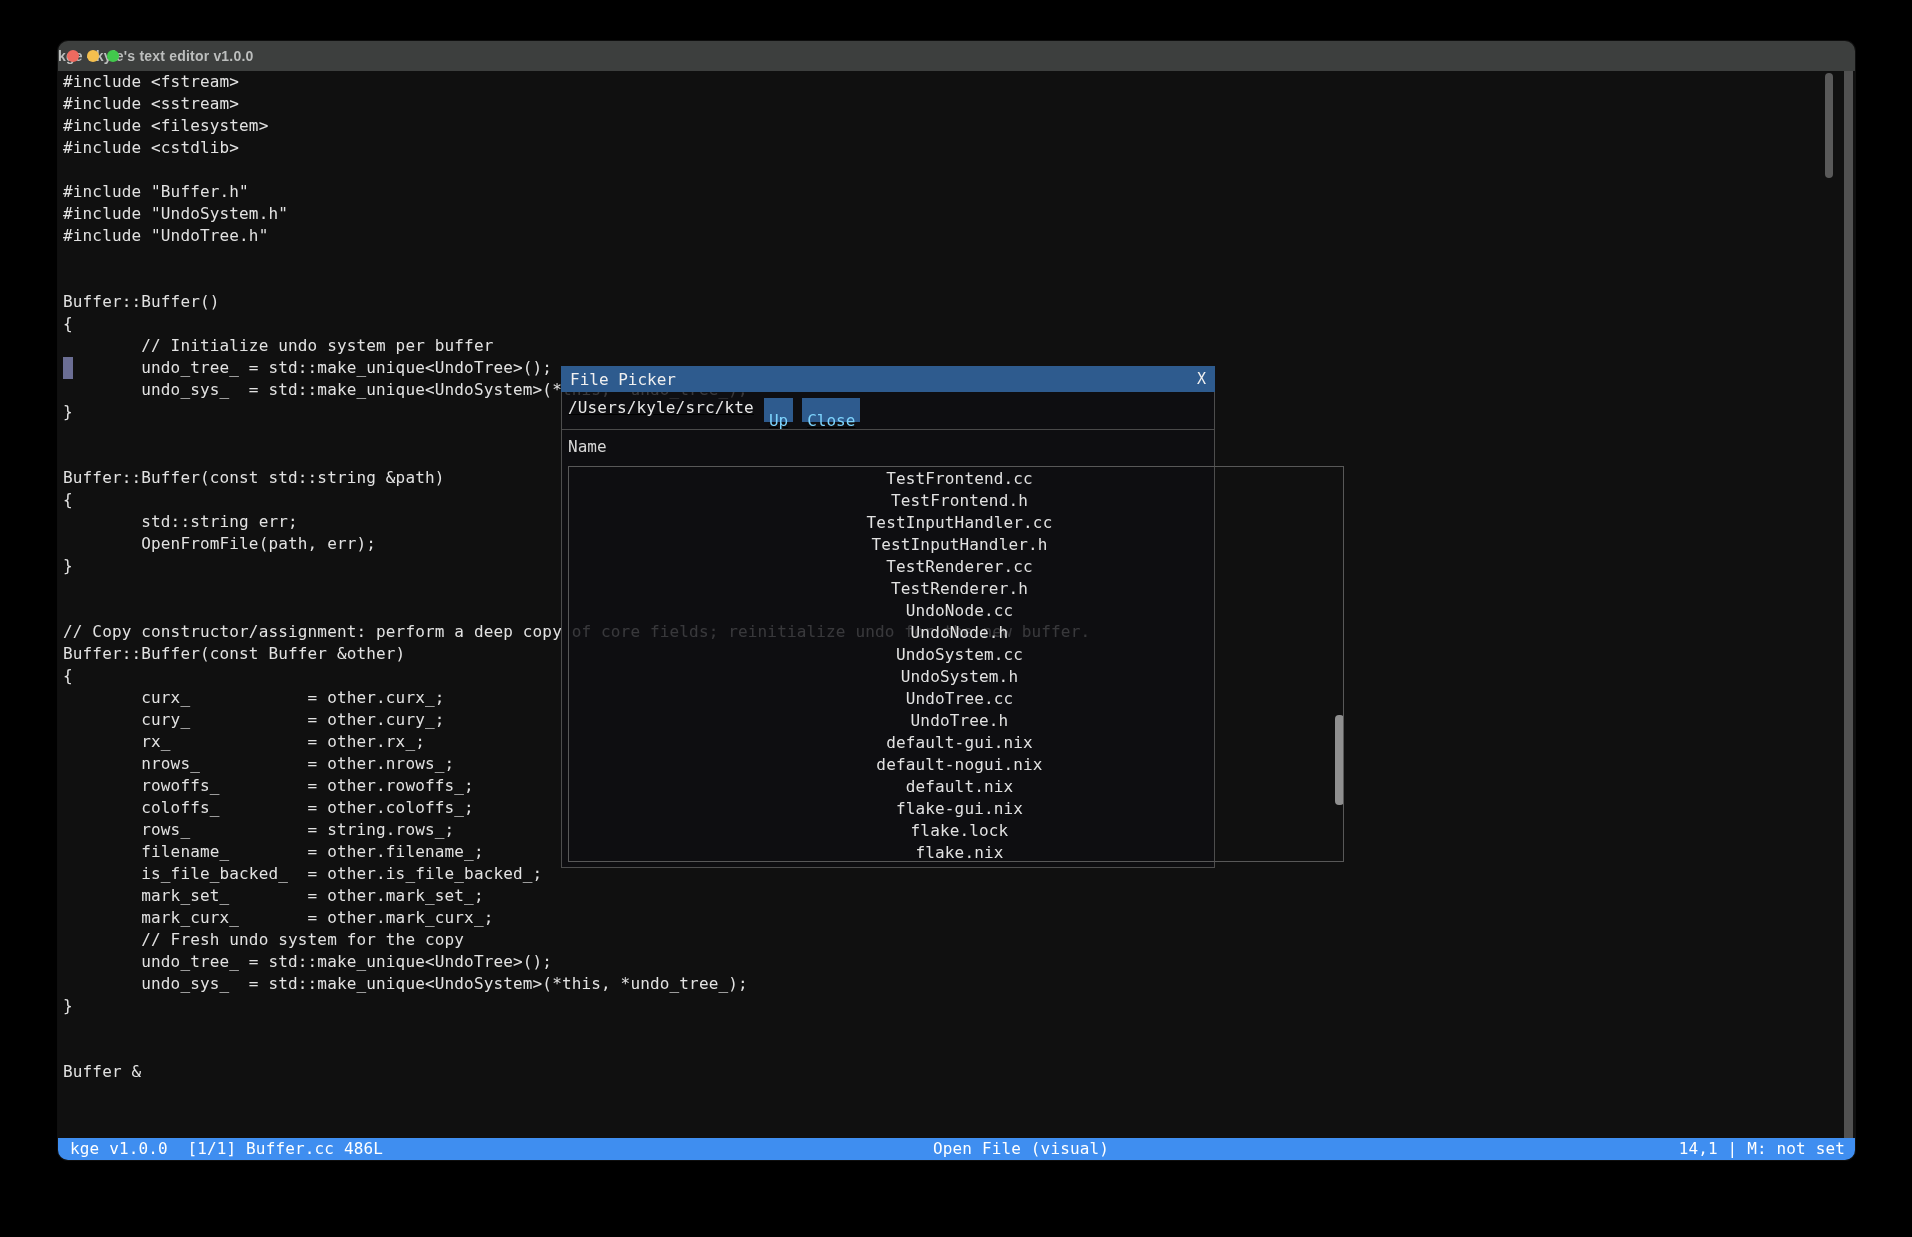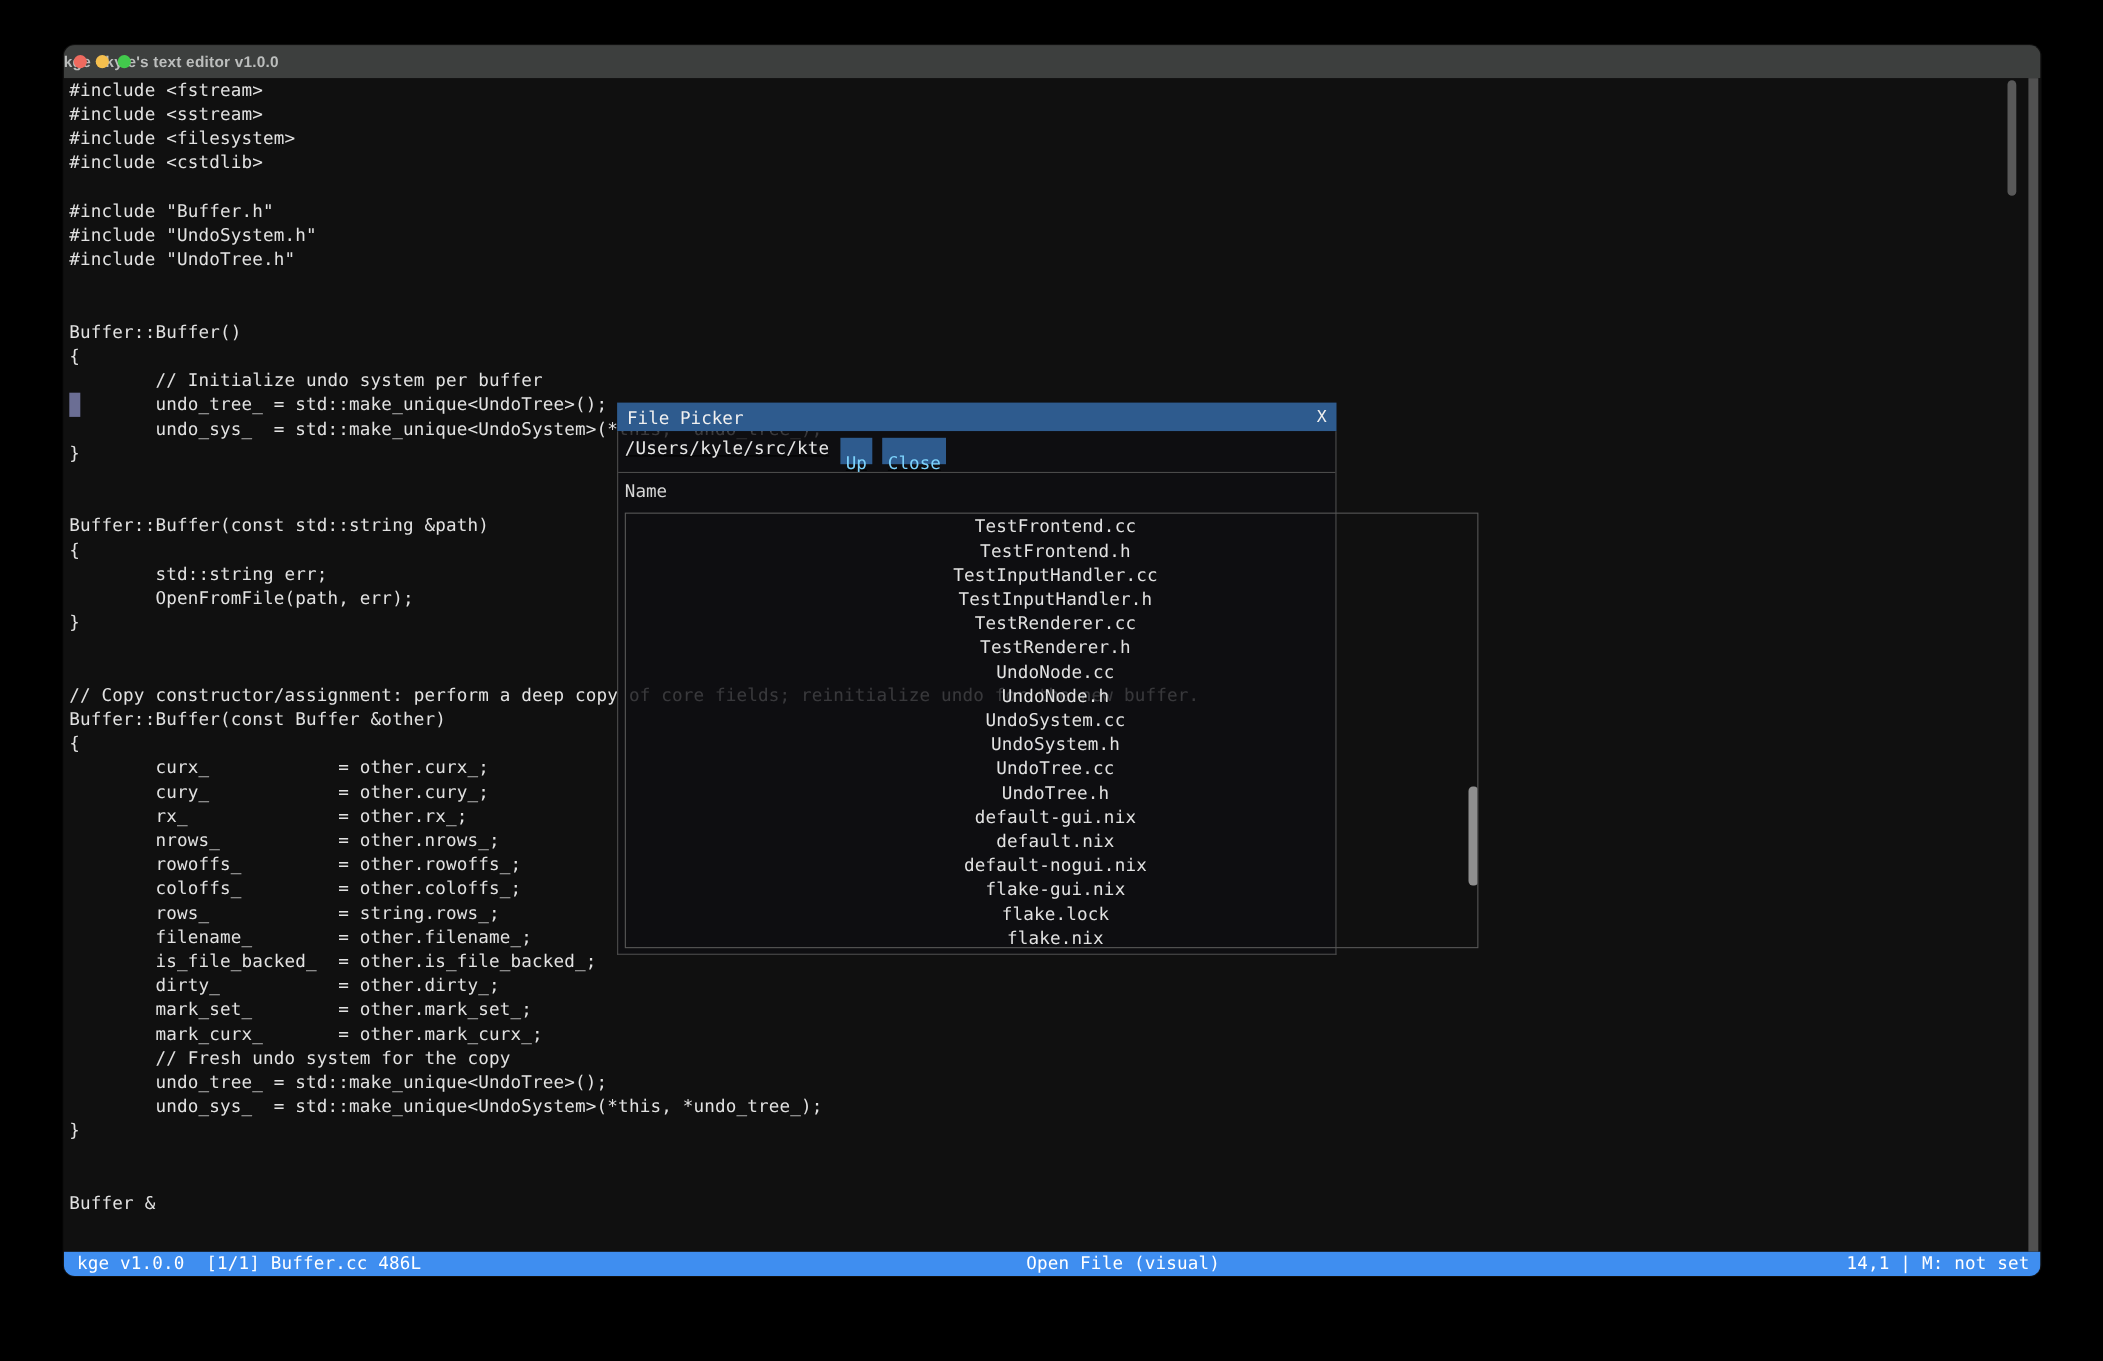--- a/index.html
+++ b/index.html
@@ -139,21 +139,20 @@
         <div class="code-line">{</div>
         <div class="code-line">        curx_            = other.curx_;</div>
         <div class="code-line">        cury_            = other.cury_;</div>
         <div class="code-line">        rx_              = other.rx_;</div>
         <div class="code-line">        nrows_           = other.nrows_;</div>
         <div class="code-line">        rowoffs_         = other.rowoffs_;</div>
         <div class="code-line">        coloffs_         = other.coloffs_;</div>
         <div class="code-line">        rows_            = string.rows_;</div>
         <div class="code-line">        filename_        = other.filename_;</div>
         <div class="code-line">        is_file_backed_  = other.is_file_backed_;</div>
-        <div class="code-line">        dirty_           = other.dirty_;</div>
         <div class="code-line">        mark_set_        = other.mark_set_;</div>
         <div class="code-line">        mark_curx_       = other.mark_curx_;</div>
         <div class="code-line">        // Fresh undo system for the copy</div>
         <div class="code-line">        undo_tree_ = std::make_unique&lt;UndoTree&gt;();</div>
         <div class="code-line">        undo_sys_  = std::make_unique&lt;UndoSystem&gt;(*this, *undo_tree_);</div>
         <div class="code-line">}</div>
         <div class="code-line"> </div>
         <div class="code-line"> </div>
         <div class="code-line">Buffer &amp;</div>
       </div>
@@ -192,22 +191,22 @@
             <div class="file-row">TestInputHandler.h</div>
             <div class="file-row">TestRenderer.cc</div>
             <div class="file-row">TestRenderer.h</div>
             <div class="file-row">UndoNode.cc</div>
             <div class="file-row">UndoNode.h</div>
             <div class="file-row">UndoSystem.cc</div>
             <div class="file-row">UndoSystem.h</div>
             <div class="file-row">UndoTree.cc</div>
             <div class="file-row">UndoTree.h</div>
             <div class="file-row">default-gui.nix</div>
+            <div class="file-row">default-nogui.nix</div>
             <div class="file-row">default.nix</div>
-            <div class="file-row">default-nogui.nix</div>
             <div class="file-row">flake-gui.nix</div>
             <div class="file-row">flake.lock</div>
             <div class="file-row">flake.nix</div>
           </div>
         <div class="list-scroll-thumb"></div>
       </div>
     </div>
   </div>
 
   <div class="statusbar">

